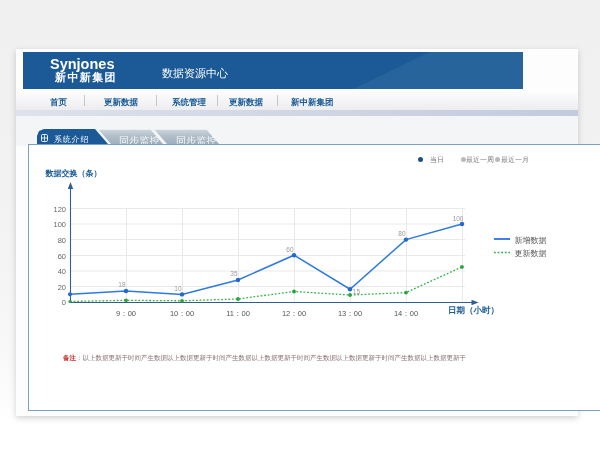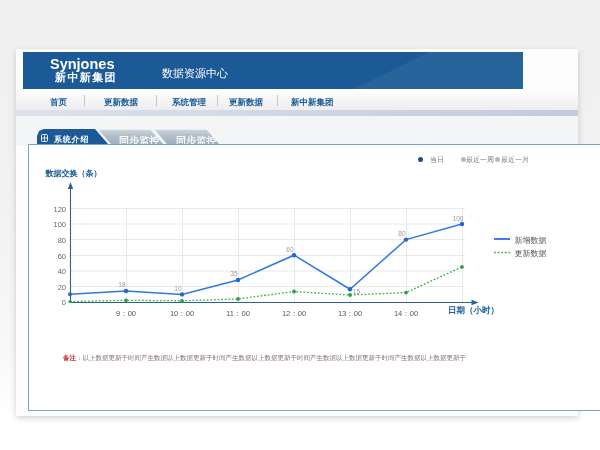--- a/index.html
+++ b/index.html
@@ -33,21 +33,21 @@
   background:linear-gradient(to bottom,#ffffff,#ececef);
   border-bottom:1px solid #d7dae0;
 }
 .nv { position:absolute; top:8px; font-size:8.5px; font-weight:bold; color:#1a5b96; }
 .sep { position:absolute; top:6px; width:1px; height:11px; background:#c2c7cf; }
 #strip {
   position:absolute; left:0; top:60.5px; width:562px; height:6px;
   background:linear-gradient(to right, #dde2eb, #c2cbdd);
 }
 #below { position:absolute; left:0; top:66.5px; width:562px; height:30px; background:#f4f5f7;}
-.tab { position:absolute; top:80px; height:15px; font-size:9px; font-weight:bold; }
+.tab { position:absolute; top:80px; height:15px; font-size:9px; font-weight:normal; }
 #tab1 {
   left:21px; width:71px; background:#1b5a96; color:#fff; z-index:3;
   clip-path: polygon(0 100%, 0 7px, 2px 2px, 7px 0, calc(100% - 13px) 0, 100% 100%);
   filter: drop-shadow(1.5px 0 0 rgba(255,255,255,0.85)) drop-shadow(0 -1px 0 rgba(255,255,255,0.55));
 }
 #tab1 span { position:absolute; left:17px; top:5px; letter-spacing:0.8px; font-size:8px;}
 #tab1 svg { position:absolute; left:4px; top:5px; }
 .gtab {
   background:linear-gradient(to bottom,#cfd7df 0%, #b2bfca 45%, #9fafbe 100%); color:#f6f8fa; z-index:2;
   clip-path: polygon(13px 100%, 0 0, calc(100% - 13px) 0, 100% 100%);

